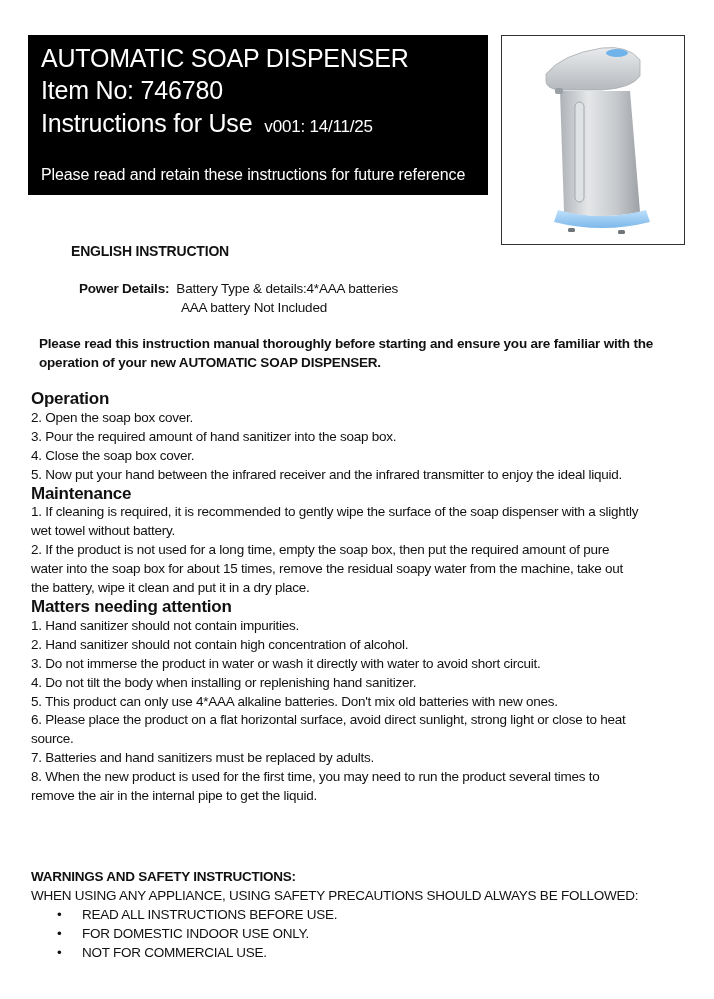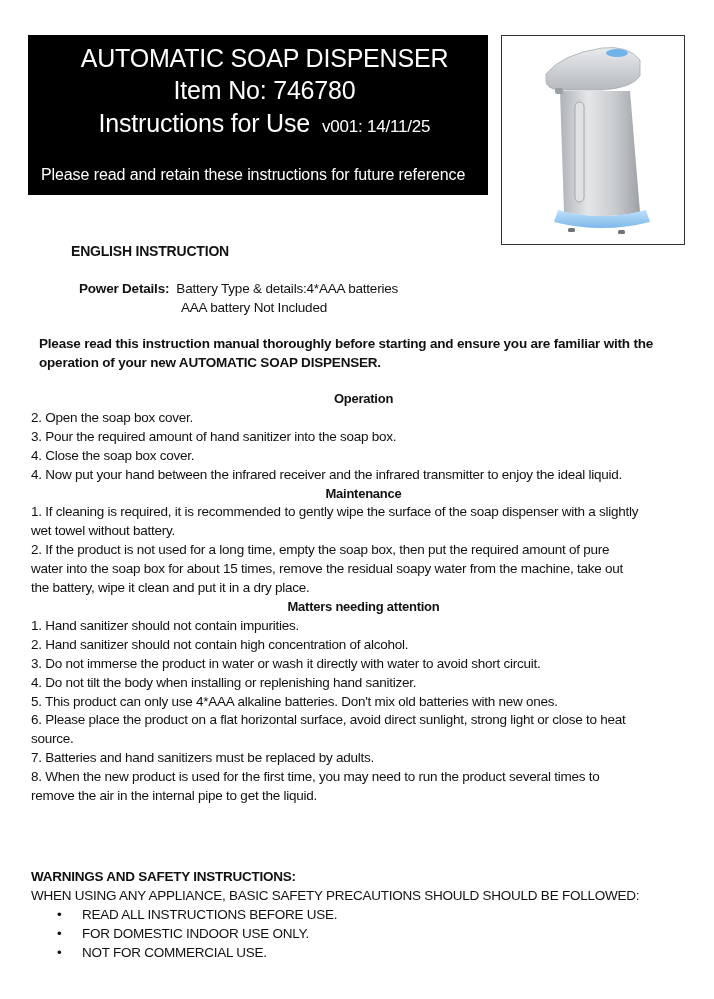--- a/index.html
+++ b/index.html
@@ -2,21 +2,21 @@
 <html><head>
 <meta charset="utf-8">
 <style>
   html, body { margin: 0; padding: 0; background: #ffffff; }
   body {
     width: 714px; height: 999px; position: relative; overflow: hidden;
     font-family: "Liberation Sans", sans-serif; color: #111;
   }
   .banner {
     position: absolute; left: 28px; top: 35px; width: 460px; height: 160px;
-    background: #000; color: #fff; box-sizing: border-box; padding: 8px 0 0 13px; text-align: center;
+    background: #000; color: #fff; box-sizing: border-box; padding: 8px 0 0 13px;
   }
   .banner .l1 { font-size: 25px; line-height: 31px; letter-spacing: -0.2px; }
   .banner .l2 { font-size: 25px; line-height: 33px; letter-spacing: -0.2px; }
   .banner .l3 { font-size: 25px; line-height: 33px; letter-spacing: -0.2px; }
   .banner .ver { font-size: 17px; margin-left: 12px; }
   .banner .note { position: absolute; left: 13px; top: 131px; font-size: 16px; letter-spacing: -0.1px; }
 
   .photo {
     position: absolute; left: 501px; top: 35px; width: 184px; height: 210px;
     border: 1.5px solid #333; box-sizing: border-box; background: #fff;
@@ -24,21 +24,21 @@
   .photo svg { display: block; }
 
   .content { position: absolute; left: 31px; top: 0; right: 20px; font-size: 14px; }
   .h-english { position: absolute; top: 243px; font-weight: bold; font-size: 14px; letter-spacing: -0.2px; padding-left: 40px; }
   .power { position: absolute; top: 279px; font-size: 13.5px; line-height: 19px; letter-spacing: -0.2px; }
   .power b { font-weight: bold; margin-left: 48px; }
   .power .second { padding-left: 150px; }
   .intro { position: absolute; top: 334px; width: 660px; font-weight: bold; font-size: 13.5px; line-height: 19px; letter-spacing: -0.2px; margin-left: 8px; }
 
   .body-text { position: absolute; top: 390px; width: 665px; font-size: 13.5px; line-height: 18.9px; letter-spacing: -0.25px; }
-  .body-text .sec { font-weight: bold; font-size: 13px; text-align: center; }
+  .body-text .sec { font-weight: bold; font-size: 17px; }
   .body-text p { margin: 0; }
 
   .warn { position: absolute; top: 867px; width: 665px; font-size: 13.5px; line-height: 19px; letter-spacing: -0.25px; }
   .warn .wh { font-weight: bold; }
   .warn ul { margin: 0; padding: 0; list-style: none; }
   .warn li { position: relative; padding-left: 51px; }
   .warn li .dot { position: absolute; left: 26px; top: 0; }
 </style>
 </head>
 <body>
@@ -93,39 +93,39 @@
     <div class="second">AAA battery Not Included</div>
   </div>
 
   <div class="intro">Please read this instruction manual thoroughly before starting and ensure you are familiar with the operation of your new AUTOMATIC SOAP DISPENSER.</div>
 
   <div class="body-text">
     <p class="sec">Operation</p>
     <p>2. Open the soap box cover.</p>
     <p>3. Pour the required amount of hand sanitizer into the soap box.</p>
     <p>4. Close the soap box cover.</p>
-    <p style="width:600px">4. Now put your hand between the infrared receiver and the infrared transmitter to enjoy the ideal liquid.</p>
+    <p style="width:600px">5. Now put your hand between the infrared receiver and the infrared transmitter to enjoy the ideal liquid.</p>
 
     <p class="sec">Maintenance</p>
     <p style="width:615px">1. If cleaning is required, it is recommended to gently wipe the surface of the soap dispenser with a slightly wet towel without battery.</p>
     <p style="width:600px">2. If the product is not used for a long time, empty the soap box, then put the required amount of pure water into the soap box for about 15 times, remove the residual soapy water from the machine, take out the battery, wipe it clean and put it in a dry place.</p>
 
     <p class="sec">Matters needing attention</p>
     <p>1. Hand sanitizer should not contain impurities.</p>
     <p>2. Hand sanitizer should not contain high concentration of alcohol.</p>
     <p>3. Do not immerse the product in water or wash it directly with water to avoid short circuit.</p>
     <p>4. Do not tilt the body when installing or replenishing hand sanitizer.</p>
     <p>5. This product can only use 4*AAA alkaline batteries. Don't mix old batteries with new ones.</p>
     <p style="width:610px">6. Please place the product on a flat horizontal surface, avoid direct sunlight, strong light or close to heat source.</p>
     <p>7. Batteries and hand sanitizers must be replaced by adults.</p>
     <p style="width:590px">8. When the new product is used for the first time, you may need to run the product several times to remove the air in the internal pipe to get the liquid.</p>
   </div>
 
   <div class="warn">
     <div class="wh">WARNINGS AND SAFETY INSTRUCTIONS:</div>
-    <div>WHEN USING ANY APPLIANCE, BASIC SAFETY PRECAUTIONS SHOULD SHOULD BE FOLLOWED:</div>
+    <div>WHEN USING ANY APPLIANCE, USING SAFETY PRECAUTIONS SHOULD ALWAYS BE FOLLOWED:</div>
     <ul>
       <li><span class="dot">•</span><span>READ ALL INSTRUCTIONS BEFORE USE.</span></li>
       <li><span class="dot">•</span><span>FOR DOMESTIC INDOOR USE ONLY.</span></li>
       <li><span class="dot">•</span><span>NOT FOR COMMERCIAL USE.</span></li>
     </ul>
   </div>
 </div>
 
 </body></html>

